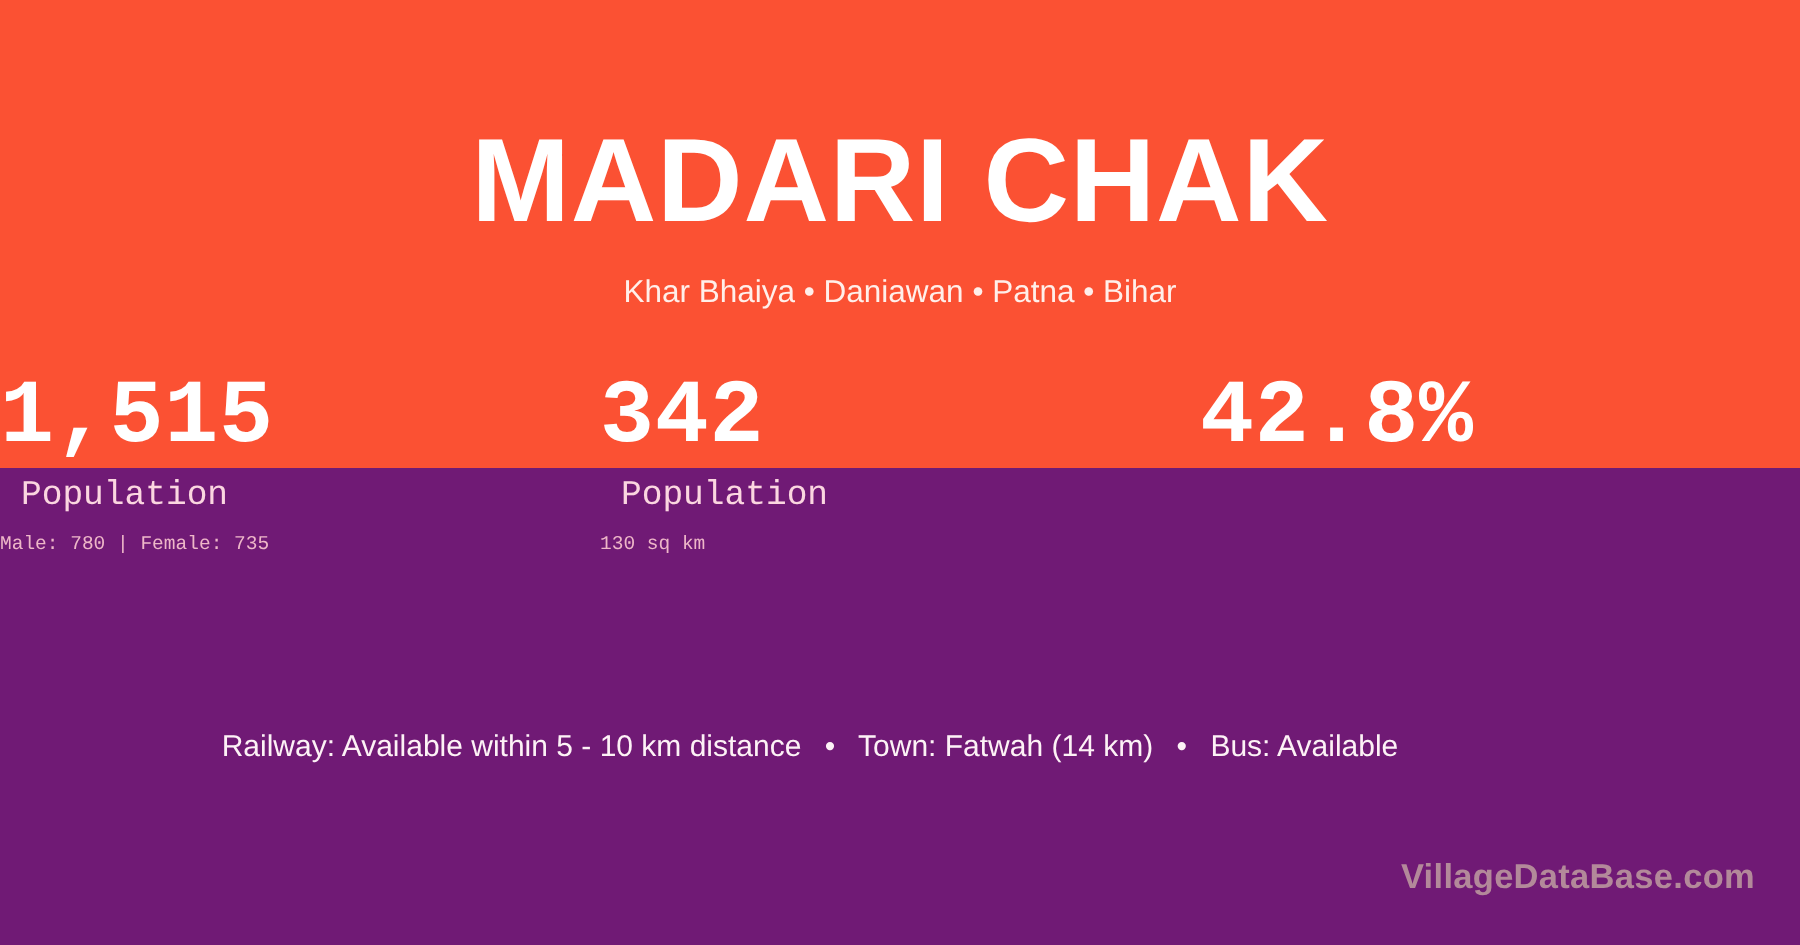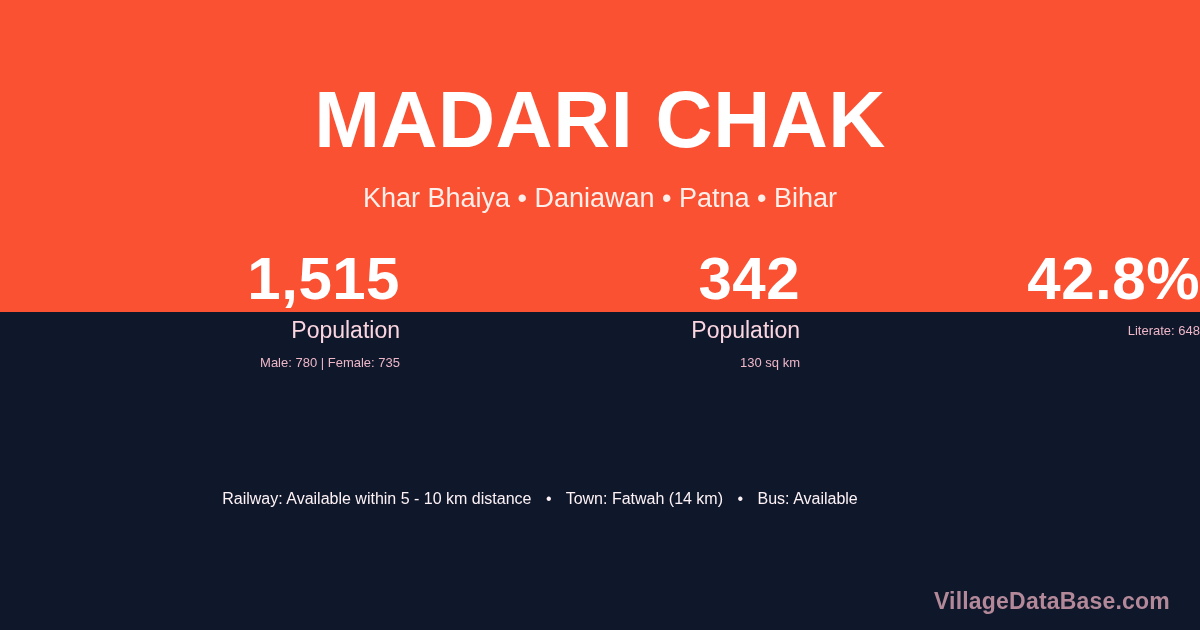--- a/index.html
+++ b/index.html
@@ -10,21 +10,21 @@
     width: 1200px;
     height: 630px;
     overflow: hidden;
     font-family: "Liberation Sans", sans-serif;
     background: #AA0247;
   }
   .card {
     position: relative;
     width: 1200px;
     height: 630px;
-    background: #0f172a;
+    background: #701a75;
     overflow: hidden;
   }
   
   .band-top {
     position: absolute;
     left: 0;
     top: 0;
     width: 1200px;
     height: 312px;
     background: #FB5133;
@@ -41,38 +41,39 @@
     letter-spacing: 0.5px;
     color: #FFFFFF;
     white-space: nowrap;
   }
   .subtitle {
     position: absolute;
     left: 0;
     top: 182px;
     width: 1200px;
     text-align: center;
-    font-size: 27px;
+    font-size: 21px;
     line-height: 1.2;
     font-weight: 400;
     color: #FFEFEA;
     white-space: nowrap;
   }
   
   .stats {
     position: absolute;
     left: 0;
     top: 246px;
     width: 1200px;
     display: flex;
     flex-direction: row;
   }
   .stat {
     flex: 1 1 0;
-    text-align: right;
+    text-align: left;
+    font-family: Liberation Mono, monospace;
   }
   .stat-value {
     font-size: 60px;
     line-height: 66px;
     font-weight: 700;
     color: #FFFFFF;
     letter-spacing: 0.5px;
     white-space: nowrap;
   }
   .stat-label {
@@ -92,34 +93,34 @@
     color: #EEB7C8;
     white-space: nowrap;
   }
   
   .amenities {
     position: absolute;
     left: 0;
     top: 485px;
     width: 1080px;
     text-align: center;
-    font-size: 16px;
+    font-size: 20px;
     line-height: 27px;
     color: #FDF2F6;
     white-space: nowrap;
   }
   .amenities .sep {
     padding: 0 10px;
     color: #FDF2F6;
   }
   
   .brand {
     position: absolute;
     right: 30px;
-    bottom: 15px;
+    bottom: 32px;
     font-size: 23px;
     line-height: 28px;
     font-weight: 700;
     color: #B3899A;
     letter-spacing: 0.2px;
     white-space: nowrap;
   }
 </style>
 </head>
 <body>
@@ -141,21 +142,20 @@
     </div>
 
     <div class="stat">
       <div class="stat-value">342</div>
       <div class="stat-label">Population</div>
       <div class="stat-sub">130 sq km</div>
     </div>
 
     <div class="stat">
       <div class="stat-value">42.8%</div>
-      <div class="stat-sub">Literate: 648</div>
     </div>
 
   </div>
 
   <div class="amenities">
     <span>Railway: Available within 5 - 10 km distance</span>
     <span class="sep">•</span>
     <span>Town: Fatwah (14 km)</span>
     <span class="sep">•</span>
     <span>Bus: Available</span>

